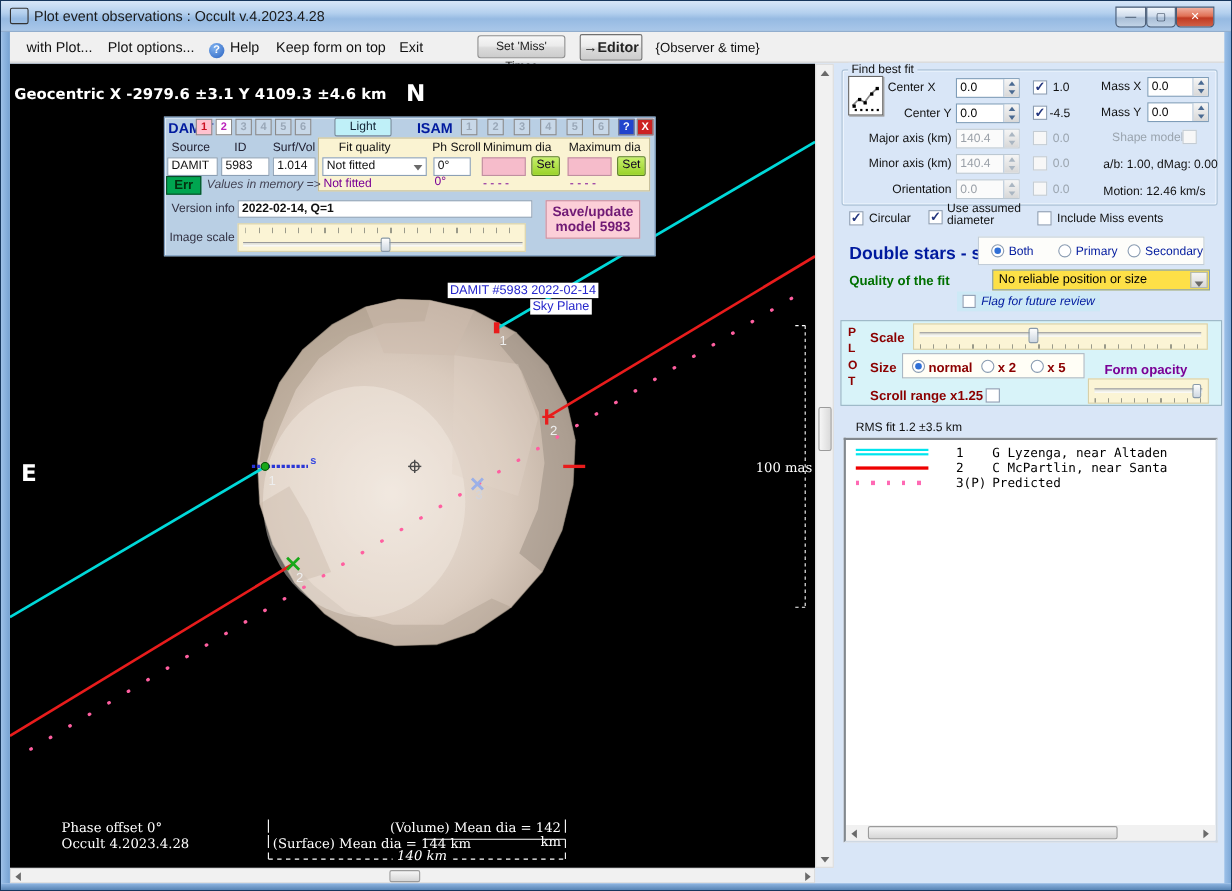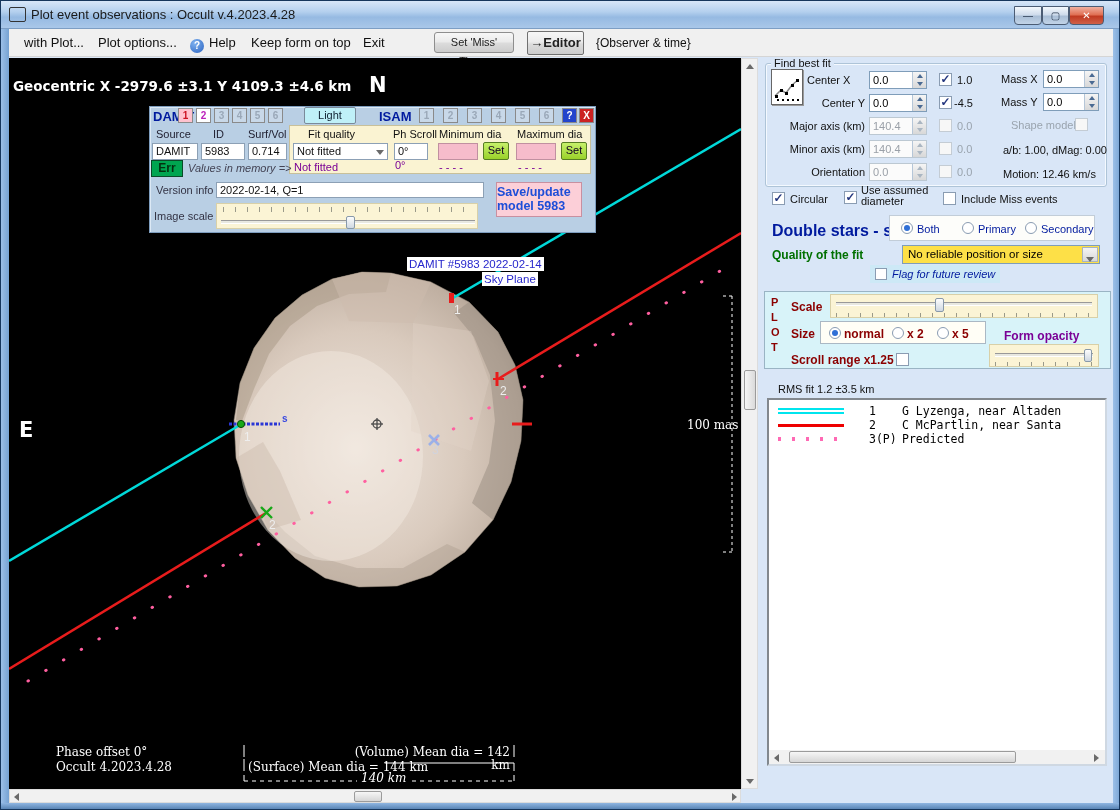--- a/index.html
+++ b/index.html
@@ -51,22 +51,22 @@
   .dtab.white{background:#fff;color:#bb22bb;}
   .yellowpane{background:#faf3d2;border:1px solid #c8c09a;}
   .whitebox{background:#fff;border:1px solid #8ca0b5;font-size:11px;padding:1px 3px;color:#111;}
   .pinkbox{background:#f6bccb;border:1px solid #c090a0;}
   .setbtn{background:linear-gradient(#c6f06a,#9ad22a);border:1px solid #567d22;border-radius:2px;
     font-size:11px;text-align:center;line-height:15px;color:#102;}
   .errbtn{background:#00a550;border:1px solid #0a4a28;font-weight:bold;font-size:12px;
     text-align:center;color:#062;color:#03300f;line-height:15px;}
   .lcbtn{background:#bff0f8;border:1px solid #7a8a9a;border-radius:2px;font-size:11px;
     text-align:center;line-height:14px;color:#123;}
-  .savebtn{background:#fccfd8;border:1px solid #c890a0;color:#1d4ed8;font-weight:bold;
-    font-size:12.5px;}
+  .savebtn{background:#fccfd8;border:1px solid #c890a0;color:#701a75;font-weight:bold;
+    font-size:12.5px;text-align:center;}
   .ticks{background:repeating-linear-gradient(90deg,#9a9a8a 0 1px,transparent 1px 12px);}
   .sltrack{background:#e8e8e0;border-top:1px solid #999;border-bottom:1px solid #fff;height:4px;}
   .slthumb{background:linear-gradient(#fdfdfd,#cfd8e2);border:1px solid #8899aa;border-radius:2px;}
   
   .group{border:1px solid #aec4d8;border-radius:3px;box-shadow:inset 0 0 0 1px #f4f9ff;}
   .lbl{font-size:11px;color:#111;}
   .lblgray{font-size:11px;color:#9aa4ae;}
   .spin{height:18px;background:#fff;border:1px solid #7f9db9;display:flex;font-size:11px;}
   .spin .val{flex:1;padding:2px 3px;}
   .spin .btns{width:14px;border-left:1px solid #b5c6d8;background:linear-gradient(#f5f5f5,#d8d8d8);
@@ -247,40 +247,40 @@
   <div class="abs lbl" style="left:155px;top:127px;color:#223;">Source</div>
   <div class="abs lbl" style="left:212px;top:127px;color:#223;">ID</div>
   <div class="abs lbl" style="left:247px;top:127px;color:#223;">Surf/Vol</div>
   <div class="abs lbl" style="left:307px;top:127px;">Fit quality</div>
   <div class="abs lbl" style="left:392px;top:127px;">Ph Scroll</div>
   <div class="abs lbl" style="left:438px;top:127px;">Minimum dia</div>
   <div class="abs lbl" style="left:516px;top:127px;">Maximum dia</div>
 
   <div class="abs whitebox" style="left:151px;top:142px;width:46px;height:17px;">DAMIT</div>
   <div class="abs whitebox" style="left:200px;top:142px;width:44px;height:17px;">5983</div>
-  <div class="abs whitebox" style="left:247px;top:142px;width:39px;height:17px;">0.714</div>
+  <div class="abs whitebox" style="left:247px;top:142px;width:39px;height:17px;">1.014</div>
   <div class="abs whitebox" style="left:292px;top:142px;width:95px;height:17px;">
     <span>Not fitted</span>
     <span class="arr dn abs" style="right:3px;top:6px;"></span>
   </div>
   <div class="abs whitebox" style="left:393px;top:142px;width:34px;height:17px;">0°</div>
   <div class="abs pinkbox" style="left:437px;top:142px;width:40px;height:17px;"></div>
   <div class="abs setbtn" style="left:482px;top:141px;width:26px;height:18px;">Set</div>
   <div class="abs pinkbox" style="left:515px;top:142px;width:40px;height:17px;"></div>
   <div class="abs setbtn" style="left:560px;top:141px;width:26px;height:18px;">Set</div>
 
   <div class="abs errbtn" style="left:150px;top:159px;width:32px;height:17px;">Err</div>
   <div class="abs lbl" style="left:187px;top:161px;font-style:italic;color:#445;">Values in memory =&gt;</div>
   <div class="abs lbl purple" style="left:293px;top:160px;">Not fitted</div>
   <div class="abs lbl purple" style="left:394px;top:158px;">0°</div>
   <div class="abs lbl purple" style="left:438px;top:160px;">- - - -</div>
   <div class="abs lbl purple" style="left:517px;top:160px;">- - - -</div>
 
   <div class="abs lbl" style="left:155px;top:183px;color:#334;">Version info</div>
-  <div class="abs whitebox" style="left:215px;top:181px;width:268px;height:16px;">2022-02-14, Q=1</div>
+  <div class="abs whitebox" style="left:215px;top:181px;width:268px;height:16px;font-weight:bold;">2022-02-14, Q=1</div>
   <div class="abs savebtn" style="left:495px;top:181px;width:86px;height:35px;padding-top:2px;">
     <div>Save/update</div>
     <div>model 5983</div>
   </div>
   <div class="abs lbl" style="left:153px;top:209px;color:#334;">Image scale</div>
   <div class="abs cream" style="left:215px;top:202px;width:262px;height:26px;">
     <div class="ticks abs" style="left:6px;top:3px;width:250px;height:5px;"></div>
     <div class="sltrack abs" style="left:4px;top:16px;width:254px;"></div>
     <div class="slthumb abs" style="left:129px;top:12px;width:9px;height:13px;"></div>
   </div>

